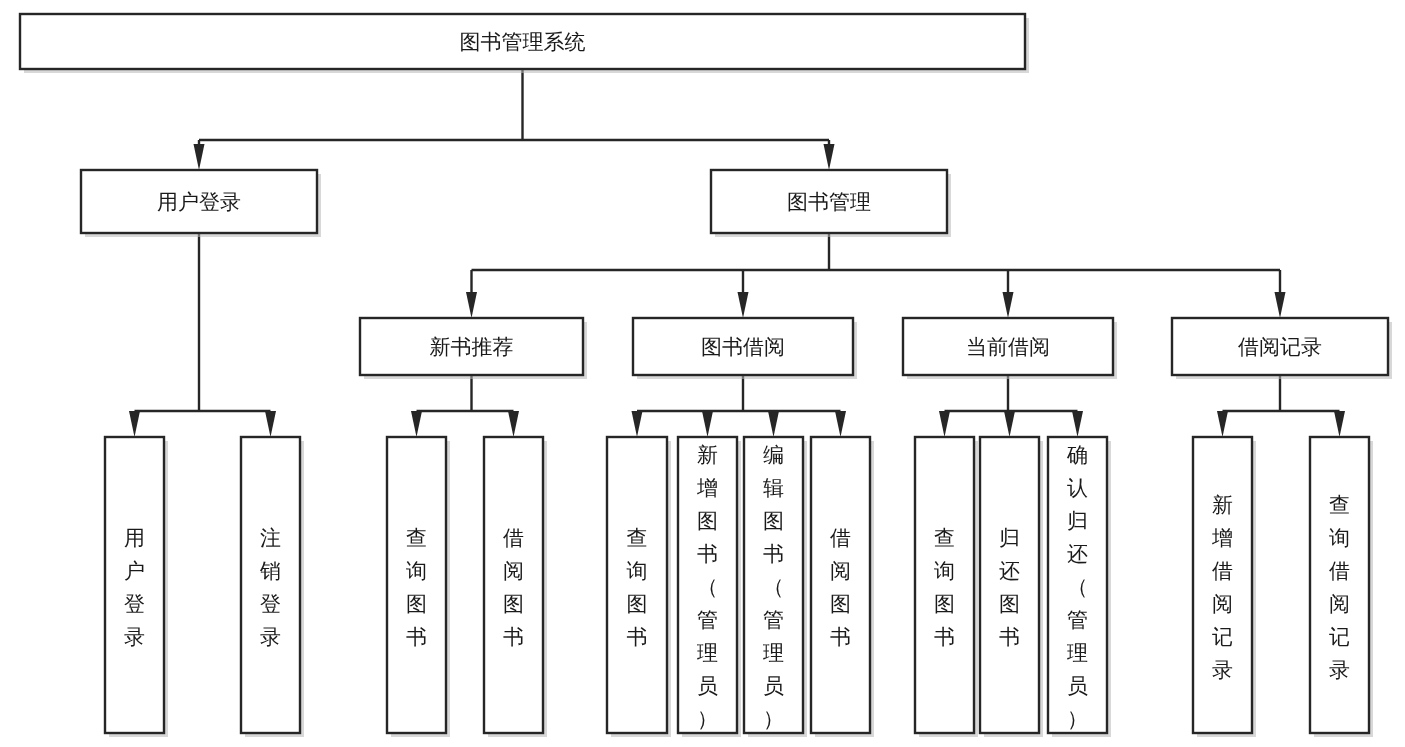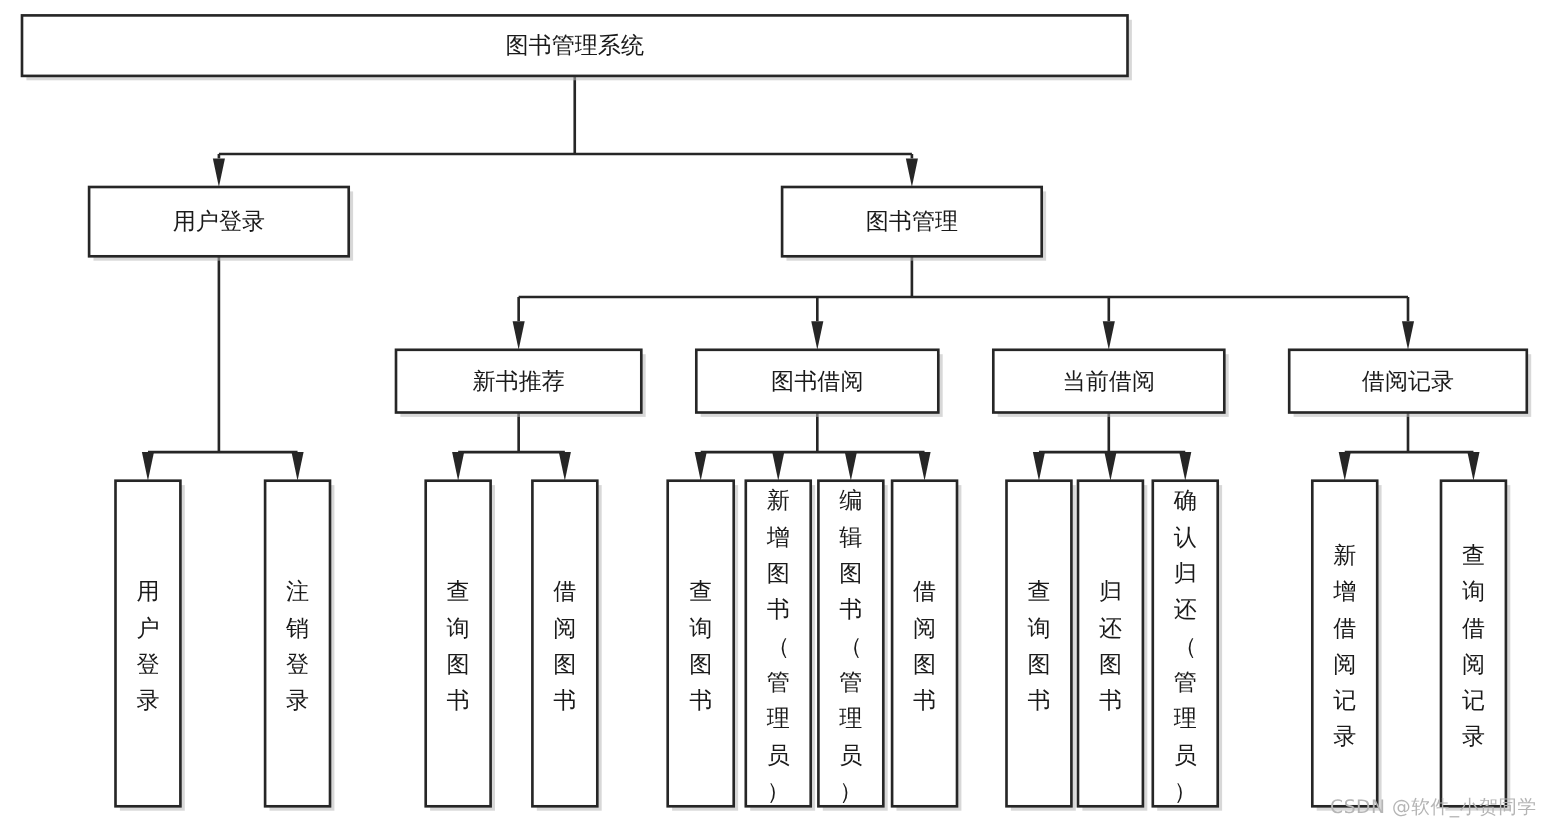--- a/index.html
+++ b/index.html
@@ -228,14 +228,13 @@
           <text x="1222.5" y="511.74" class="node-label-v"><tspan x="1222.5" dy="0">新</tspan><tspan x="1222.5" dy="33">增</tspan><tspan x="1222.5" dy="33">借</tspan><tspan x="1222.5" dy="33">阅</tspan><tspan x="1222.5" dy="33">记</tspan><tspan x="1222.5" dy="33">录</tspan></text>
         </g>
         <g>
           <rect x="1314" y="441" width="59" height="296" class="node-shadow"></rect>
           <rect x="1310" y="437" width="59" height="296" class="node-box"></rect>
           <text x="1339.5" y="511.74" class="node-label-v"><tspan x="1339.5" dy="0">查</tspan><tspan x="1339.5" dy="33">询</tspan><tspan x="1339.5" dy="33">借</tspan><tspan x="1339.5" dy="33">阅</tspan><tspan x="1339.5" dy="33">记</tspan><tspan x="1339.5" dy="33">录</tspan></text>
         </g>
       </g>
   </svg>
 
-  <div class="watermark-text">CSDN @软件_小贺同学</div>
 </div>
 
 </body></html>

